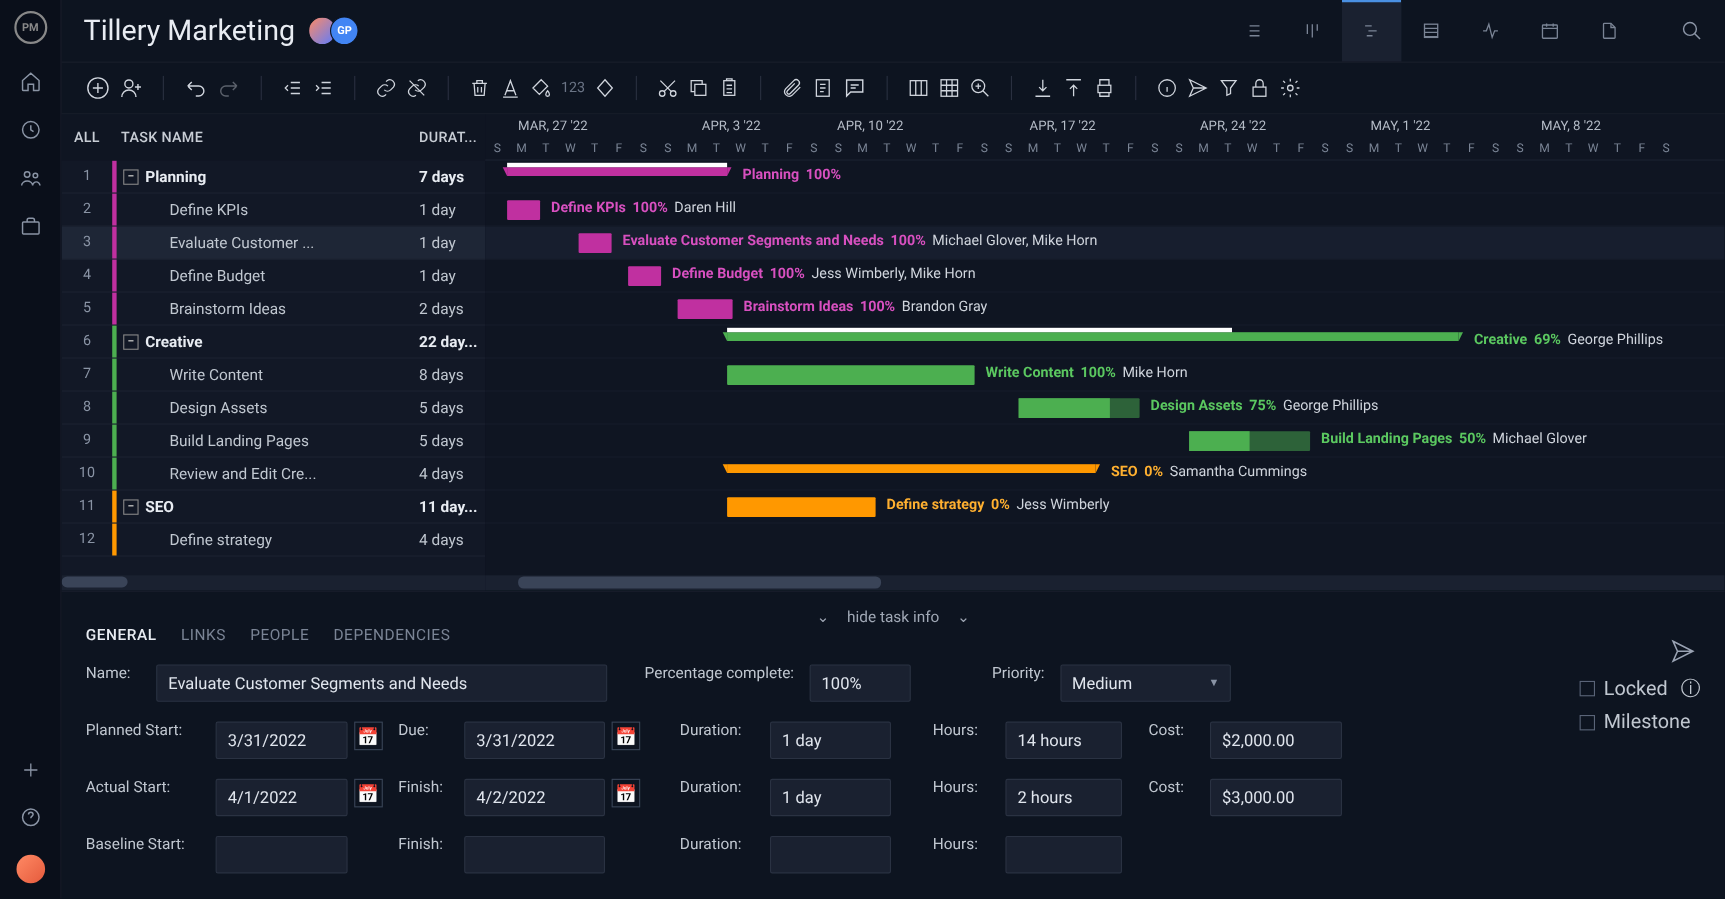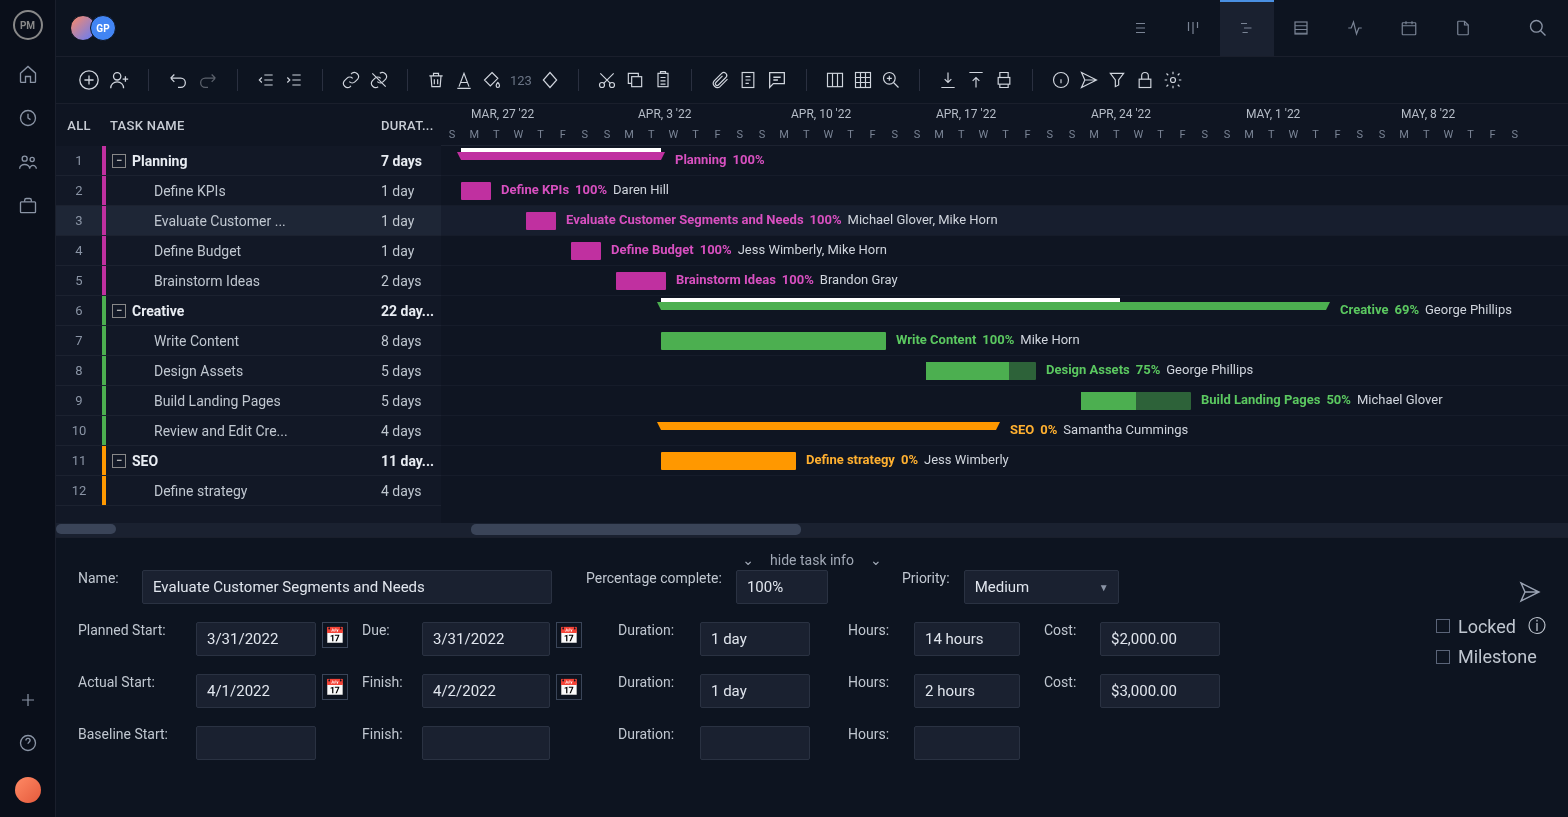--- a/index.html
+++ b/index.html
@@ -125,20 +125,21 @@
       </svg>
     </div>
   <div class="navicon" style="margin-bottom:14px;">
       <div style="width:26px;height:26px;border-radius:50%;background:linear-gradient(135deg,#ff8a65,#e55a3c);"></div>
     </div>
 </div>
 
 <div class="main">
 
   <div class="topbar">
+    <h1>Tillery Marketing</h1>
     <div class="avatars">
       <div class="av" style="background:linear-gradient(135deg,#ff8a65,#5b7cff);"></div>
       <div class="av" style="background:#4285f4;">GP</div>
     </div>
     <div class="viewicons">
       <div class="vi">
           <svg width="18" height="18" viewBox="0 0 24 24" fill="none" stroke="currentColor" stroke-width="1.6">
             <path d="M8 6h12M8 12h12M8 18h12M4 6h0M4 12h0M4 18h0"></path>
           </svg>
         </div>
@@ -458,21 +459,21 @@
           <div class="week" style="left: 197px;">APR, 3 '22</div>
           <div class="days" style="left: 154.98px;">
             <span style="width:22.14px">S</span>
             <span style="width:22.14px">M</span>
             <span style="width:22.14px">T</span>
             <span style="width:22.14px">W</span>
             <span style="width:22.14px">T</span>
             <span style="width:22.14px">F</span>
             <span style="width:22.14px">S</span>
           </div>
-          <div class="week" style="left: 350px;">APR, 10 '22</div>
+          <div class="week" style="left: 320px;">APR, 10 '22</div>
           <div class="days" style="left: 309.96px;">
             <span style="width:22.14px">S</span>
             <span style="width:22.14px">M</span>
             <span style="width:22.14px">T</span>
             <span style="width:22.14px">W</span>
             <span style="width:22.14px">T</span>
             <span style="width:22.14px">F</span>
             <span style="width:22.14px">S</span>
           </div>
           <div class="week" style="left: 494.94px;">APR, 17 '22</div>
@@ -625,20 +626,26 @@
     <div class="hidebar">
       <span>⌄</span>
       <span>hide task info</span>
       <span>⌄</span>
     </div>
     <div class="send-icon">
         <svg width="24" height="24" viewBox="0 0 24 24" fill="none" stroke="currentColor" stroke-width="1.4">
           <path d="M3 3l18 9-18 9 4-9z M7 12h14"></path>
         </svg>
       </div>
+    <div class="tabs">
+      <div class="tab active">GENERAL</div>
+      <div class="tab">LINKS</div>
+      <div class="tab">PEOPLE</div>
+      <div class="tab">DEPENDENCIES</div>
+    </div>
 
     <div class="right-checks">
       <div class="chk">
           <div class="box"></div>
           <span>Locked</span>
           <span style="margin-left:4px;">ⓘ</span>
         </div>
       <div class="chk">
           <div class="box"></div>
           <span>Milestone</span>

